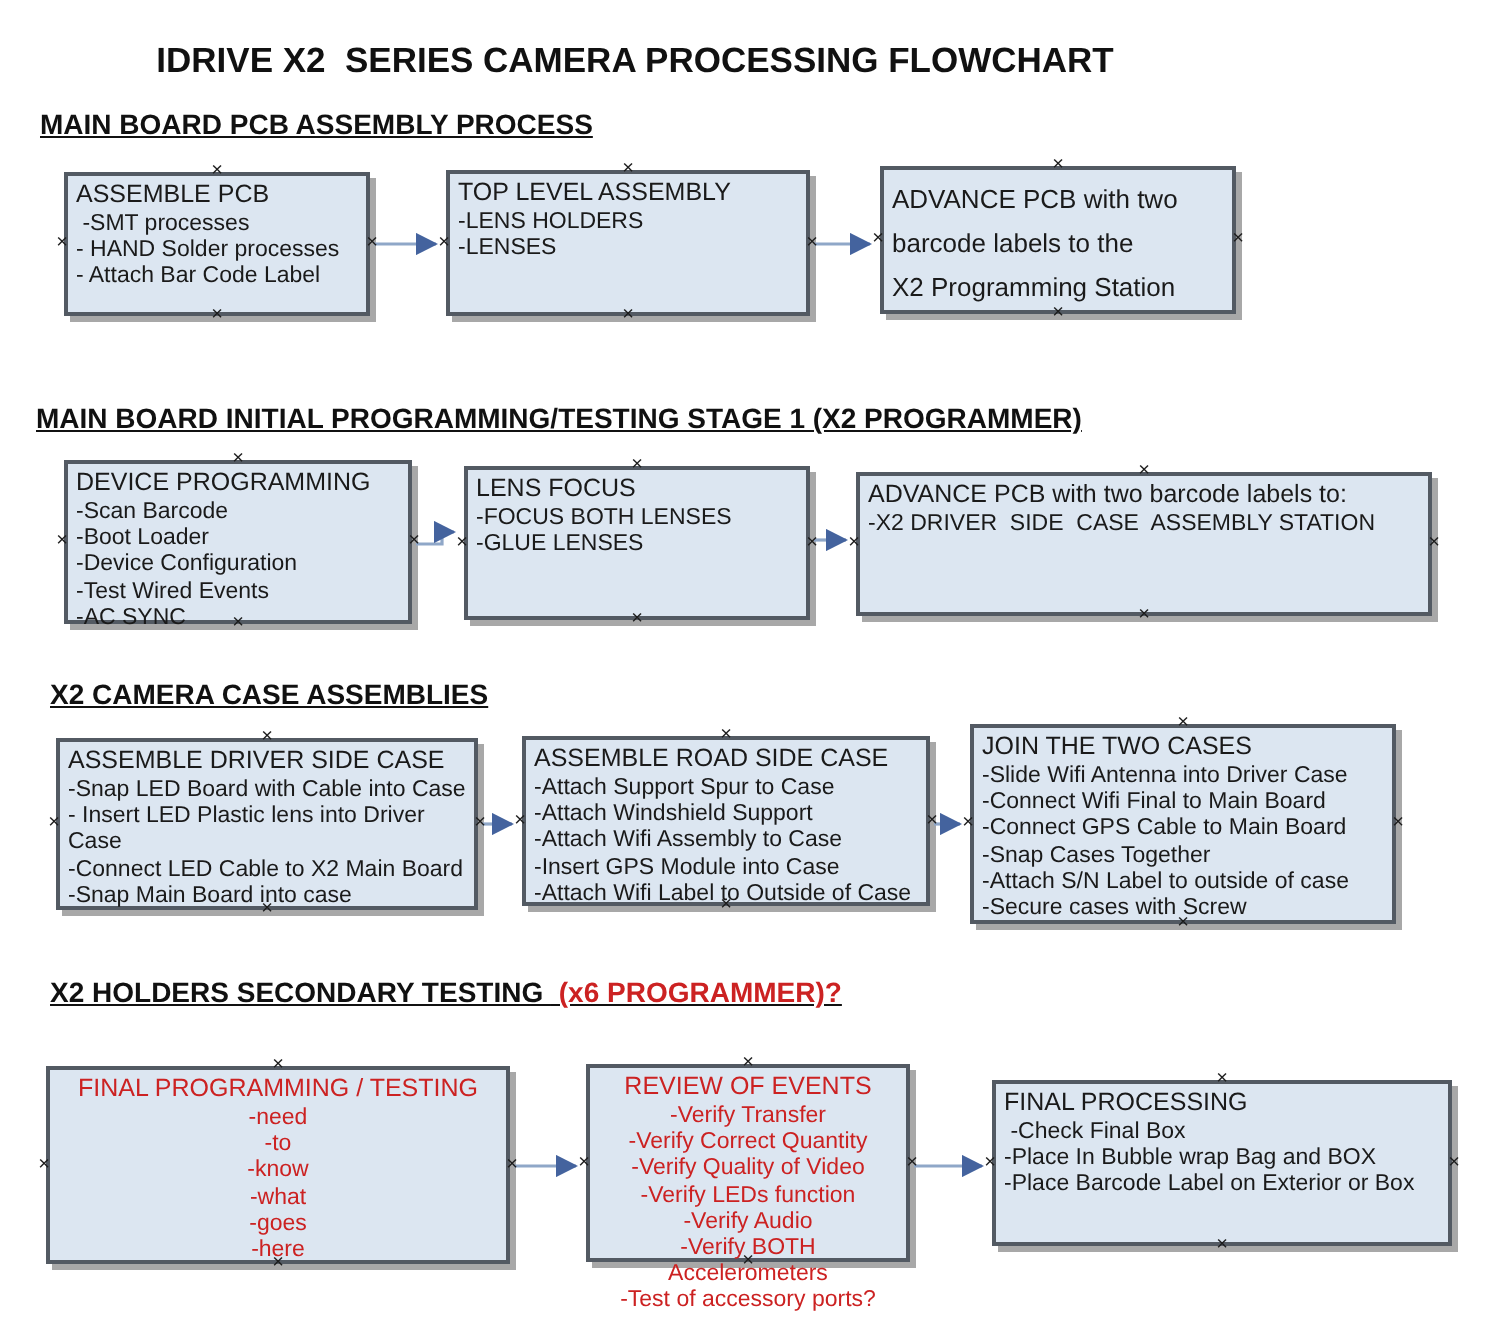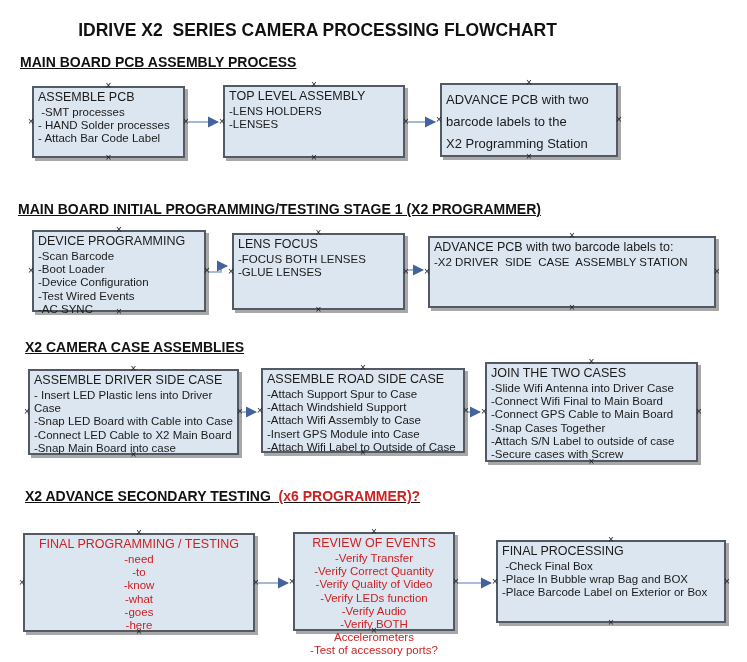--- a/index.html
+++ b/index.html
@@ -114,22 +114,22 @@
   <span class="handle ht">×</span>
       <span class="handle hb">×</span>
       <span class="handle hl">×</span>
       <span class="handle hr">×</span>
     </div>
 
   <div class="section-heading" style="left:25px;top:339px;">X2 CAMERA CASE ASSEMBLIES</div>
   <div class="box" style="left:28px;top:369px;width:211px;height:86px;">
     <div class="box-title">ASSEMBLE DRIVER SIDE CASE</div>
     <div class="box-items">
+        <div class="item">-Snap LED Board with Cable into Case</div>
         <div class="item">- Insert LED Plastic lens into Driver Case</div>
-        <div class="item">-Snap LED Board with Cable into Case</div>
         <div class="item">-Connect LED Cable to X2 Main Board</div>
         <div class="item">-Snap Main Board into case</div>
       </div>
   <span class="handle ht">×</span>
       <span class="handle hb">×</span>
       <span class="handle hl">×</span>
       <span class="handle hr">×</span>
     </div>
   <div class="box" style="left:261px;top:368px;width:204px;height:85px;">
     <div class="box-title">ASSEMBLE ROAD SIDE CASE</div>
@@ -154,21 +154,21 @@
         <div class="item">-Snap Cases Together</div>
         <div class="item">-Attach S/N Label to outside of case</div>
         <div class="item">-Secure cases with Screw</div>
       </div>
   <span class="handle ht">×</span>
       <span class="handle hb">×</span>
       <span class="handle hl">×</span>
       <span class="handle hr">×</span>
     </div>
 
-  <div class="section-heading" style="left:25px;top:488px;"><span>X2 ADVANCE SECONDARY TESTING </span><span class="red-part"> (x6 PROGRAMMER)?</span></div>
+  <div class="section-heading" style="left:25px;top:488px;"><span>X2 HOLDERS SECONDARY TESTING </span><span class="red-part"> (x6 PROGRAMMER)?</span></div>
   <div class="box red" style="left:23px;top:533px;width:232px;height:99px;">
     <div class="box-title">FINAL PROGRAMMING / TESTING</div>
     <div class="box-items">
         <div class="item">-need</div>
         <div class="item">-to</div>
         <div class="item">-know</div>
         <div class="item">-what</div>
         <div class="item">-goes</div>
         <div class="item">-here</div>
       </div>

